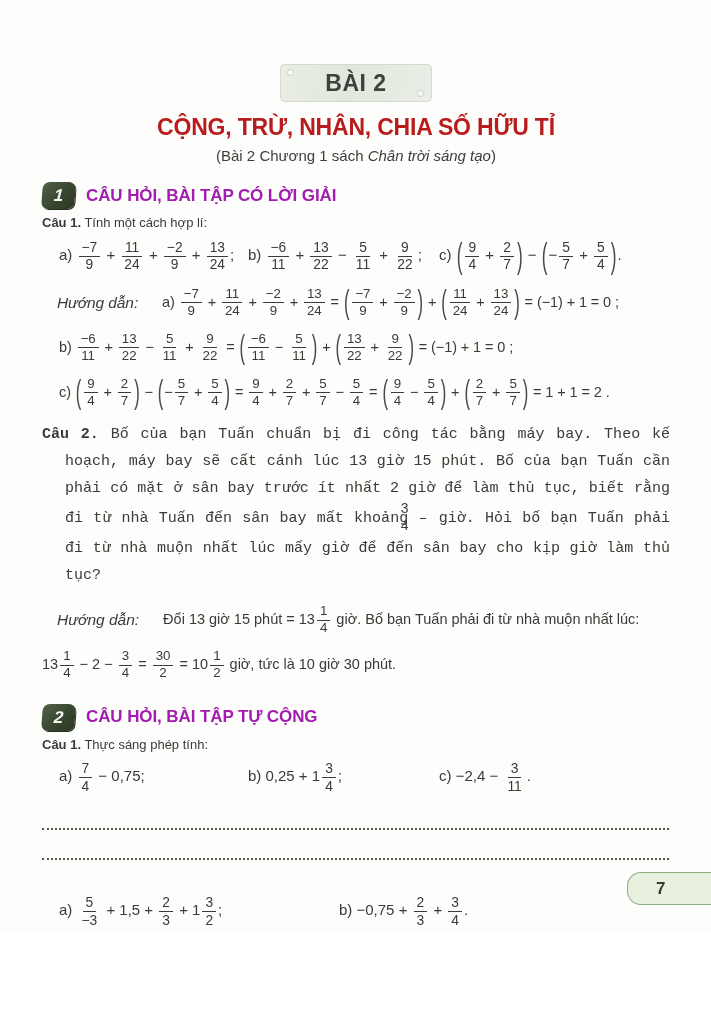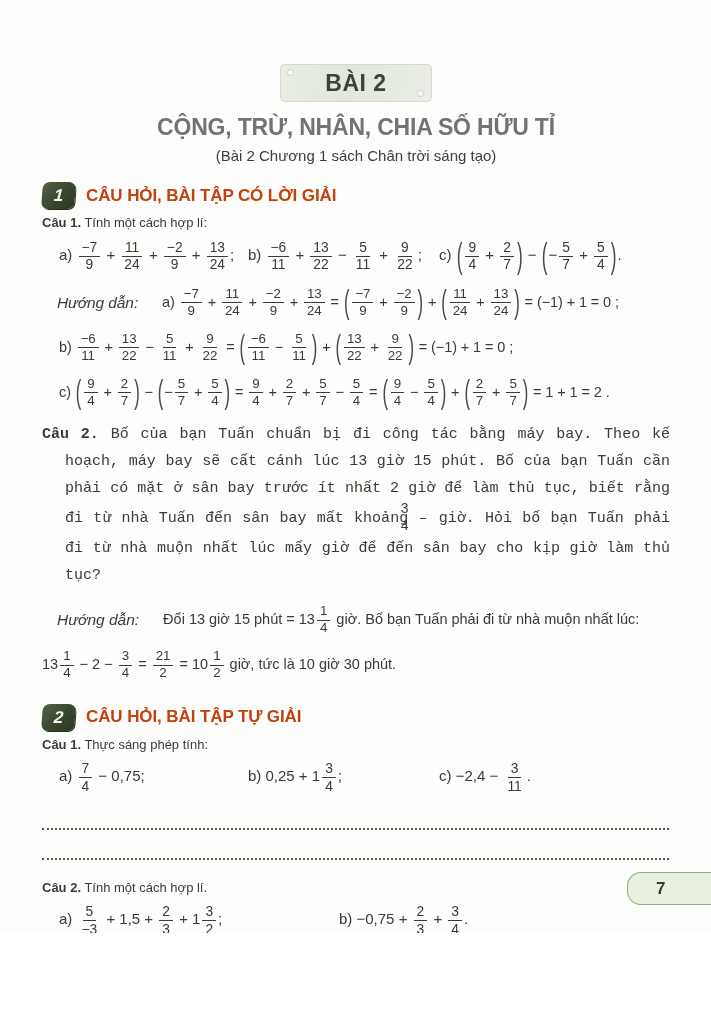--- a/index.html
+++ b/index.html
@@ -21,36 +21,36 @@
     display:flex;align-items:center;justify-content:center;
     font-weight:bold;font-size:23px;color:#3d423c;
     letter-spacing:.5px;position:relative;
     box-shadow:0 0 0 1px #d4dacd inset;
   }
   .hole{position:absolute;width:7px;height:7px;border-radius:50%;
     background:#f7f9f4;box-shadow:0 0 0 1px #cfd6c8 inset;}
   .hole.tl{left:7px;top:5px;}
   .hole.br{right:8px;bottom:5px;}
   .lesson-title{
-    text-align:center;font-weight:bold;font-size:23px;color:#737373;
+    text-align:center;font-weight:bold;font-size:23px;color:#b91c1c;
     letter-spacing:-.2px;margin:0 0 6px 0;
   }
   .lesson-subtitle{text-align:center;font-size:15px;color:#3d3d3b;margin:0 0 18px 0;}
-  .lesson-subtitle .it{}
+  .lesson-subtitle .it{font-style:italic;}
   
   .sec-header{display:flex;align-items:center;gap:11px;margin:0 0 6px 0;}
   .sec-num{
     width:33px;height:27px;border-radius:7px 7px 7px 7px;
     background:linear-gradient(135deg,#55624a 0%,#39462f 55%,#2c3824 100%);
     color:#f5f6f2;font-weight:bold;font-size:17px;font-style:italic;
     display:flex;align-items:center;justify-content:center;
     transform:skewX(-4deg);
     box-shadow:1px 1px 0 #242f1c;
   }
-  .sec-title{font-weight:bold;font-size:17px;color:#c2410c;letter-spacing:-.1px;}
+  .sec-title{font-weight:bold;font-size:17px;color:#a21caf;letter-spacing:-.1px;}
   
   .qline{font-size:13px;margin:2px 0 2px 0;}
   .qlabel{font-weight:bold;}
   .para{
     font-size:15px;line-height:27px;text-align:justify;
     margin:6px 0 9px 0;padding-left:23px;text-indent:-23px;font-family:Liberation Mono, monospace;
   }
   .hd{font-style:italic;}
   
   .mrow{display:flex;align-items:center;padding-left:17px;min-height:48px;font-size:15px;}
@@ -258,31 +258,31 @@
         </span> giờ. Bố bạn Tuấn phải đi từ nhà muộn nhất lúc:</span>
   </div>
   <div class="mline" style="padding-left:0;">
     <span>13<span class="frac">
           <span class="fn">1</span>
           <span class="fd">4</span>
         </span> − 2 − <span class="frac">
           <span class="fn">3</span>
           <span class="fd">4</span>
         </span> = <span class="frac">
-          <span class="fn">21</span>
+          <span class="fn">30</span>
           <span class="fd">2</span>
         </span> = 10<span class="frac">
           <span class="fn">1</span>
           <span class="fd">2</span>
         </span> giờ, tức là 10 giờ 30 phút.</span>
   </div>
 
   <div class="sec-header" style="margin-top:16px;">
     <span class="sec-num">2</span>
-    <span class="sec-title">CÂU HỎI, BÀI TẬP TỰ GIẢI</span>
+    <span class="sec-title">CÂU HỎI, BÀI TẬP TỰ CỘNG</span>
   </div>
 
   <div class="qline"><span class="qlabel">Câu 1.</span><span> Thực sáng phép tính:</span></div>
 
   <div class="mrow">
     <span class="mi w1">a) <span class="frac">
           <span class="fn">7</span>
           <span class="fd">4</span>
         </span> − 0,75;</span>
     <span class="mi w2">b) 0,25 + 1<span class="frac">
@@ -291,21 +291,20 @@
         </span>;</span>
     <span class="mi">c) −2,4 − <span class="frac">
           <span class="fn">3</span>
           <span class="fd">11</span>
         </span>.</span>
   </div>
 
   <div class="dots dots-group1"></div>
   <div class="dots"></div>
 
-  <div class="qline" style="margin-top:-8px;"><span class="qlabel">Câu 2.</span><span> Tính một cách hợp lí.</span></div>
 
   <div class="mrow">
     <span class="mi wa2">a) <span class="frac">
           <span class="fn">5</span>
           <span class="fd">−3</span>
         </span> + 1,5 + <span class="frac">
           <span class="fn">2</span>
           <span class="fd">3</span>
         </span> + 1<span class="frac">
           <span class="fn">3</span>

